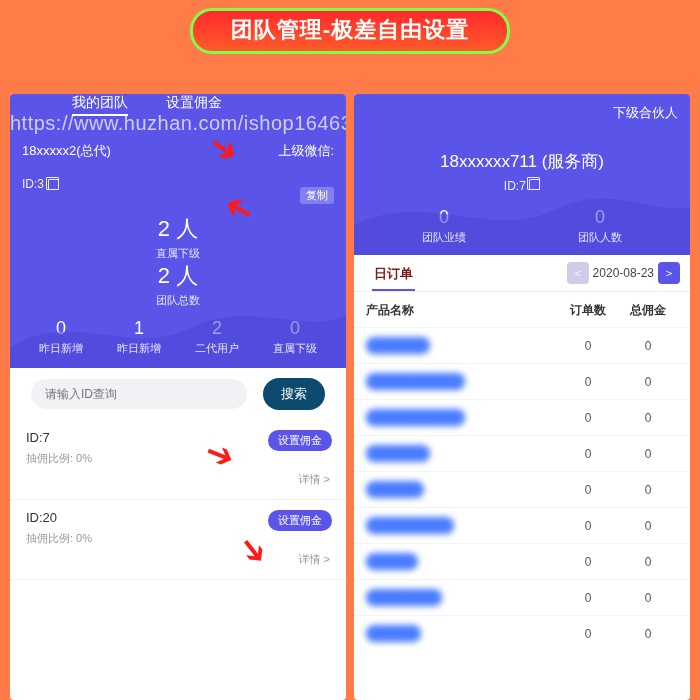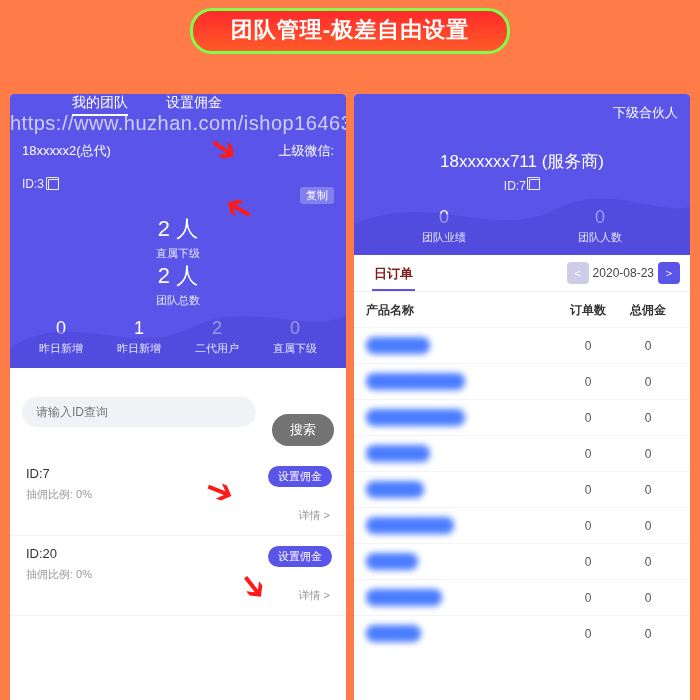--- a/index.html
+++ b/index.html
@@ -23,23 +23,23 @@
 .row-id { margin-top: 0; font-size: 12px; display: flex; align-items: center; gap: 4px; opacity: .9; }
 .big-row { display: flex; margin-top: 10px; flex-direction: column; }
 .big-col { flex: 1; text-align: center; }
 .big-col .num { font-size: 22px; }
 .big-col .lbl { font-size: 11px; opacity: .85; margin-top: 2px; }
 .stat4 { display: flex; margin-top: 10px; padding-bottom: 6px; }
 .stat4 .c { flex: 1; text-align: center; }
 .stat4 .n { font-size: 18px; }
 .stat4 .l { font-size: 11px; opacity: .85; margin-top: 2px; }
 
-.search-bar { display: flex; gap: 16px; padding: 10px 12px; align-items: center; }
+.search-bar { display: flex; gap: 16px; padding: 10px 21px; align-items: center; }
 .search-bar input { flex: 1; background: #f1f2f6; border: 0; border-radius: 18px; padding: 8px 14px; font-size: 12px; color: #555; outline: none; }
-.search-btn { background: #737373; color: #fff; border-radius: 18px; padding: 7px 18px; font-size: 13px; margin-top: 36px; }
+.search-btn { background: #0c4a6e; color: #fff; border-radius: 18px; padding: 7px 18px; font-size: 13px; }
 
 .member { padding: 10px 16px 12px; border-bottom: 1px solid #f1f1f1; position: relative; }
 .member .id { font-size: 13px; color: #333; }
 .member .rate { font-size: 11px; color: #999; margin-top: 6px; }
 .member .detail { font-size: 11px; color: #999; margin-top: 6px; text-align: right; }
 .pill { position: absolute; right: 14px; top: 10px; background: #5a54e8; color: #fff; font-size: 11px; padding: 3px 10px; border-radius: 12px; }
 
 .arrow { position: absolute; color: #ff1a1a; font-size: 34px; transform-origin: center; }
 
 

